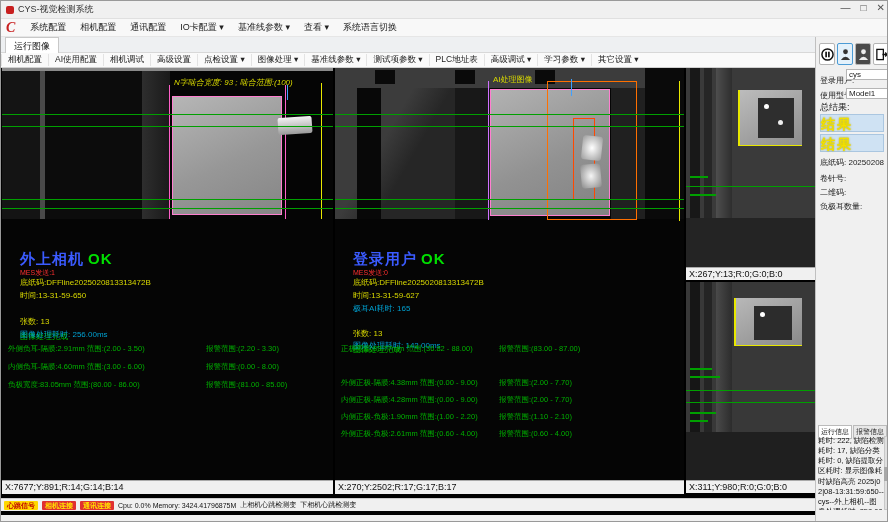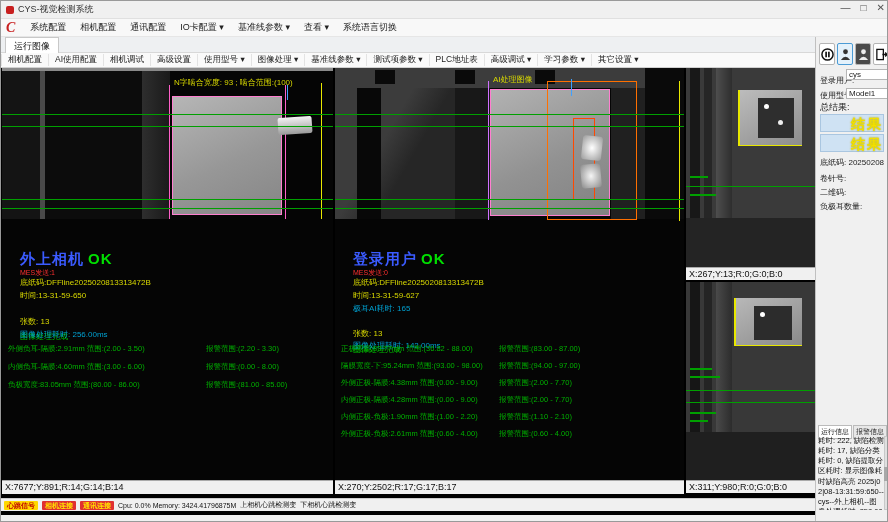--- a/index.html
+++ b/index.html
@@ -50,21 +50,21 @@
            border-left:1px solid #c0c0c0;font-size:8px;color:#222;}
   .sb-btnrow{position:absolute;left:3px;top:6px;display:flex;gap:2px;}
   .sb-btn{width:16px;height:22px;border:1px solid #b5b5b5;background:#fff;border-radius:2px;
           display:flex;align-items:center;justify-content:center;}
   .sb-btn.sel{border:1px solid #4b9bd5;background:#e3f1fb;}
   .sb-btn.dark{background:#4a4a4a;}
   .sb-label{position:absolute;left:4px;white-space:nowrap;}
   .sb-input{position:absolute;left:30px;width:42px;height:11px;background:#fff;border:1px solid #b5b5b5;
             font-size:8px;padding:0 2px;color:#222;}
   .result-box{position:absolute;left:4px;width:64px;height:18px;background:#cfe2f3;border:1px solid #aac6e0;
-              color:#f0e000;font-weight:bold;font-size:14px;text-align:right;line-height:18px;
+              color:#f0e000;font-weight:bold;font-size:14px;text-align:left;line-height:18px;
               text-shadow:0 0 2px #b0a000;letter-spacing:2px;}
   .log-tabs{position:absolute;left:2px;top:388px;display:flex;gap:1px;font-size:7px;}
   .log-tab{border:1px solid #bbb;background:#e8e8e8;padding:1px 2px;white-space:nowrap;}
   .log-tab.active{background:#fff;}
   #log-text{position:absolute;left:2px;top:399px;width:66px;height:74px;font-size:7.5px;line-height:1.35;
             color:#111;overflow:hidden;word-break:break-all;}
   #log-scroll{position:absolute;right:0px;top:399px;width:5px;height:74px;background:#e0e0e0;border:1px solid #c8c8c8;}
   #log-thumb{position:absolute;right:1px;top:30px;width:3px;height:14px;background:#a8a8a8;}
   
   #bottombar{position:absolute;left:0;top:497px;width:814px;height:13px;background:#f0f0f0;
@@ -99,21 +99,21 @@
 
   <div id="tabrow">
     <div id="run-tab">运行图像</div>
   </div>
 
   <div id="toolbar">
     <span class="tool-item">相机配置</span>
     <span class="tool-item">AI使用配置</span>
     <span class="tool-item">相机调试</span>
     <span class="tool-item">高级设置</span>
-    <span class="tool-item">使用型号 ▾</span>
+    <span class="tool-item">点检设置 ▾</span>
     <span class="tool-item">图像处理 ▾</span>
     <span class="tool-item">基准线参数 ▾</span>
     <span class="tool-item">测试项参数 ▾</span>
     <span class="tool-item">PLC地址表</span>
     <span class="tool-item">高级调试 ▾</span>
     <span class="tool-item">学习参数 ▾</span>
     <span class="tool-item">其它设置 ▾</span>
   </div>
 
   <div id="main">
@@ -133,21 +133,21 @@
         <div class="vline" style="left:285px;top:17px;height:15px;background:#4aa0ff;"></div>
         <div class="vline" style="left:319px;top:15px;height:136px;background:#e8e800;"></div>
 
         <div class="shape" style="left:276px;top:49px;width:34px;height:17px;background:linear-gradient(#f2f2f2,#9a9a9a);border-radius:2px;transform:rotate(-4deg);"></div>
 
         <div class="gline" style="left:0;top:46px;width:331px;"></div>
         <div class="gline" style="left:0;top:58px;width:331px;"></div>
         <div class="gline" style="left:0;top:131px;width:331px;"></div>
         <div class="gline" style="left:0;top:140px;width:331px;"></div>
 
-        <div class="ov yel" style="left:172px;top:9px;">N字啮合宽度: 93 ; 啮合范围:(100)</div>
+        <div class="ov yel" style="left:172px;top:9px;font-style:italic;">N字啮合宽度: 93 ; 啮合范围:(100)</div>
 
         <div class="ov cam-title" style="left:18px;top:182px;">
           <span>外上相机</span><span class="ok">OK</span>
         </div>
         <div class="ov mes" style="left:18px;top:200px;">MES发送:1</div>
         <div class="ov yel" style="left:18px;top:209px;">底纸码:DFFline2025020813313472B</div>
         <div class="ov yel" style="left:18px;top:222px;">时间:13-31-59-650</div>
         <div class="ov grn" style="left:18px;top:235px;">图像处理完成</div>
         <div class="ov yel" style="left:18px;top:248px;">张数: 13</div>
         <div class="ov tea" style="left:18px;top:261px;">图像处理耗时: 256.00ms</div>
@@ -204,24 +204,20 @@
         <div class="ov yel" style="left:18px;top:209px;">底纸码:DFFline2025020813313472B</div>
         <div class="ov yel" style="left:18px;top:222px;">时间:13-31-59-627</div>
         <div class="ov tea" style="left:18px;top:235px;">极耳AI耗时: 165</div>
         <div class="ov grn" style="left:18px;top:248px;">图像处理完成</div>
         <div class="ov yel" style="left:18px;top:260px;">张数: 13</div>
         <div class="ov tea" style="left:18px;top:272px;">图像处理耗时: 142.00ms</div>
 
         <div class="mrow" style="left:6px;top:276px;">
           <span class="mtext" style="width:158px;">正极宽度:83.77mm 范围:(36.82 - 88.00)</span>
           <span class="malarm">报警范围:(83.00 - 87.00)</span>
-        </div>
-        <div class="mrow" style="left:6px;top:293px;">
-          <span class="mtext" style="width:158px;">隔膜宽度-下:95.24mm 范围:(93.00 - 98.00)</span>
-          <span class="malarm">报警范围:(94.00 - 97.00)</span>
         </div>
         <div class="mrow" style="left:6px;top:310px;">
           <span class="mtext" style="width:158px;">外侧正极-隔膜:4.38mm 范围:(0.00 - 9.00)</span>
           <span class="malarm">报警范围:(2.00 - 7.70)</span>
         </div>
         <div class="mrow" style="left:6px;top:327px;">
           <span class="mtext" style="width:158px;">内侧正极-隔膜:4.28mm 范围:(0.00 - 9.00)</span>
           <span class="malarm">报警范围:(2.00 - 7.70)</span>
         </div>
         <div class="mrow" style="left:6px;top:344px;">

